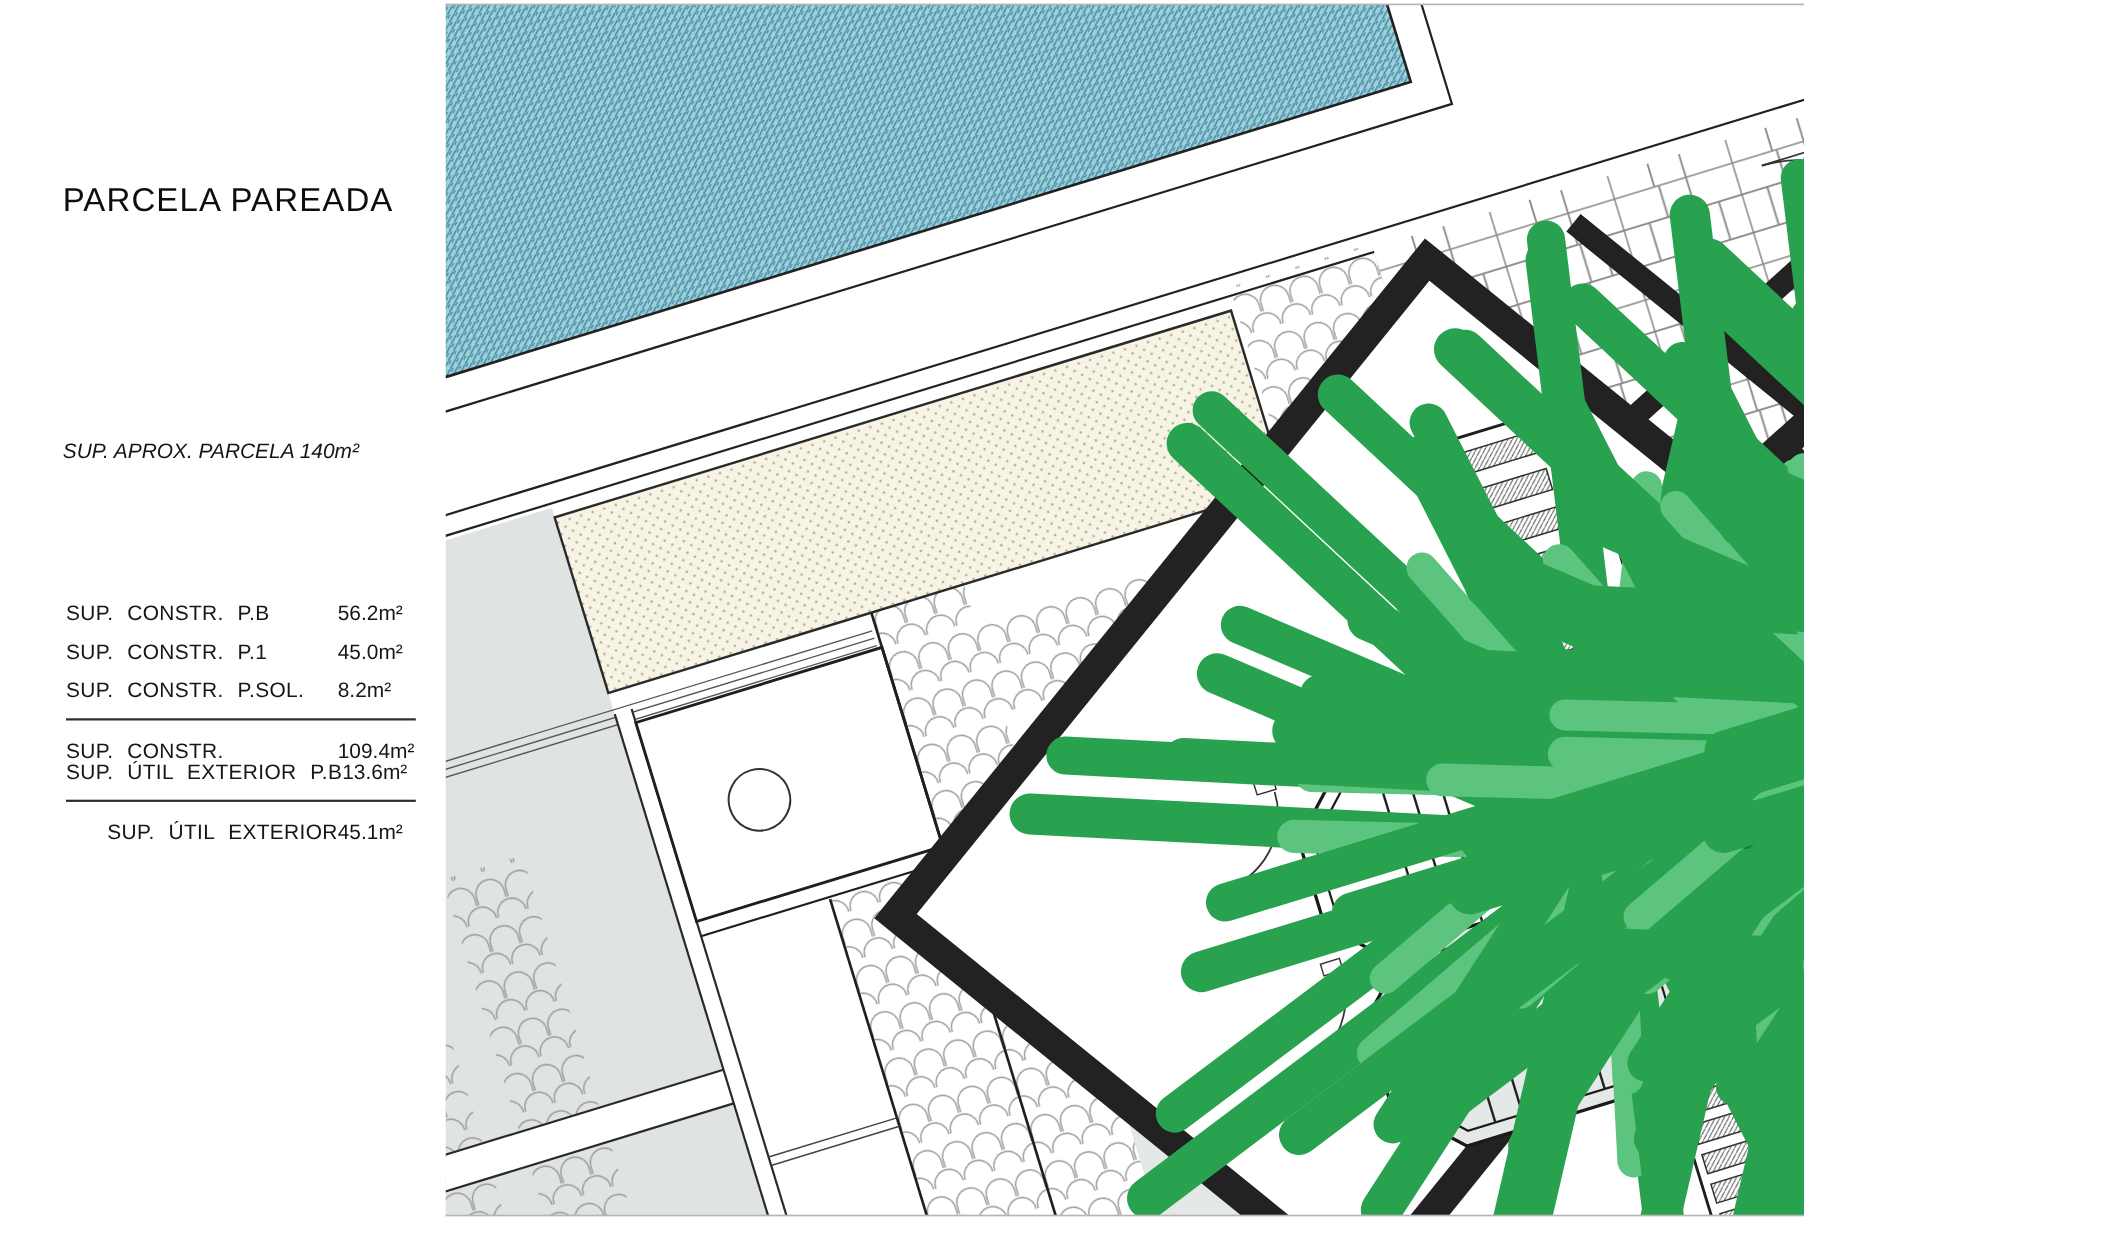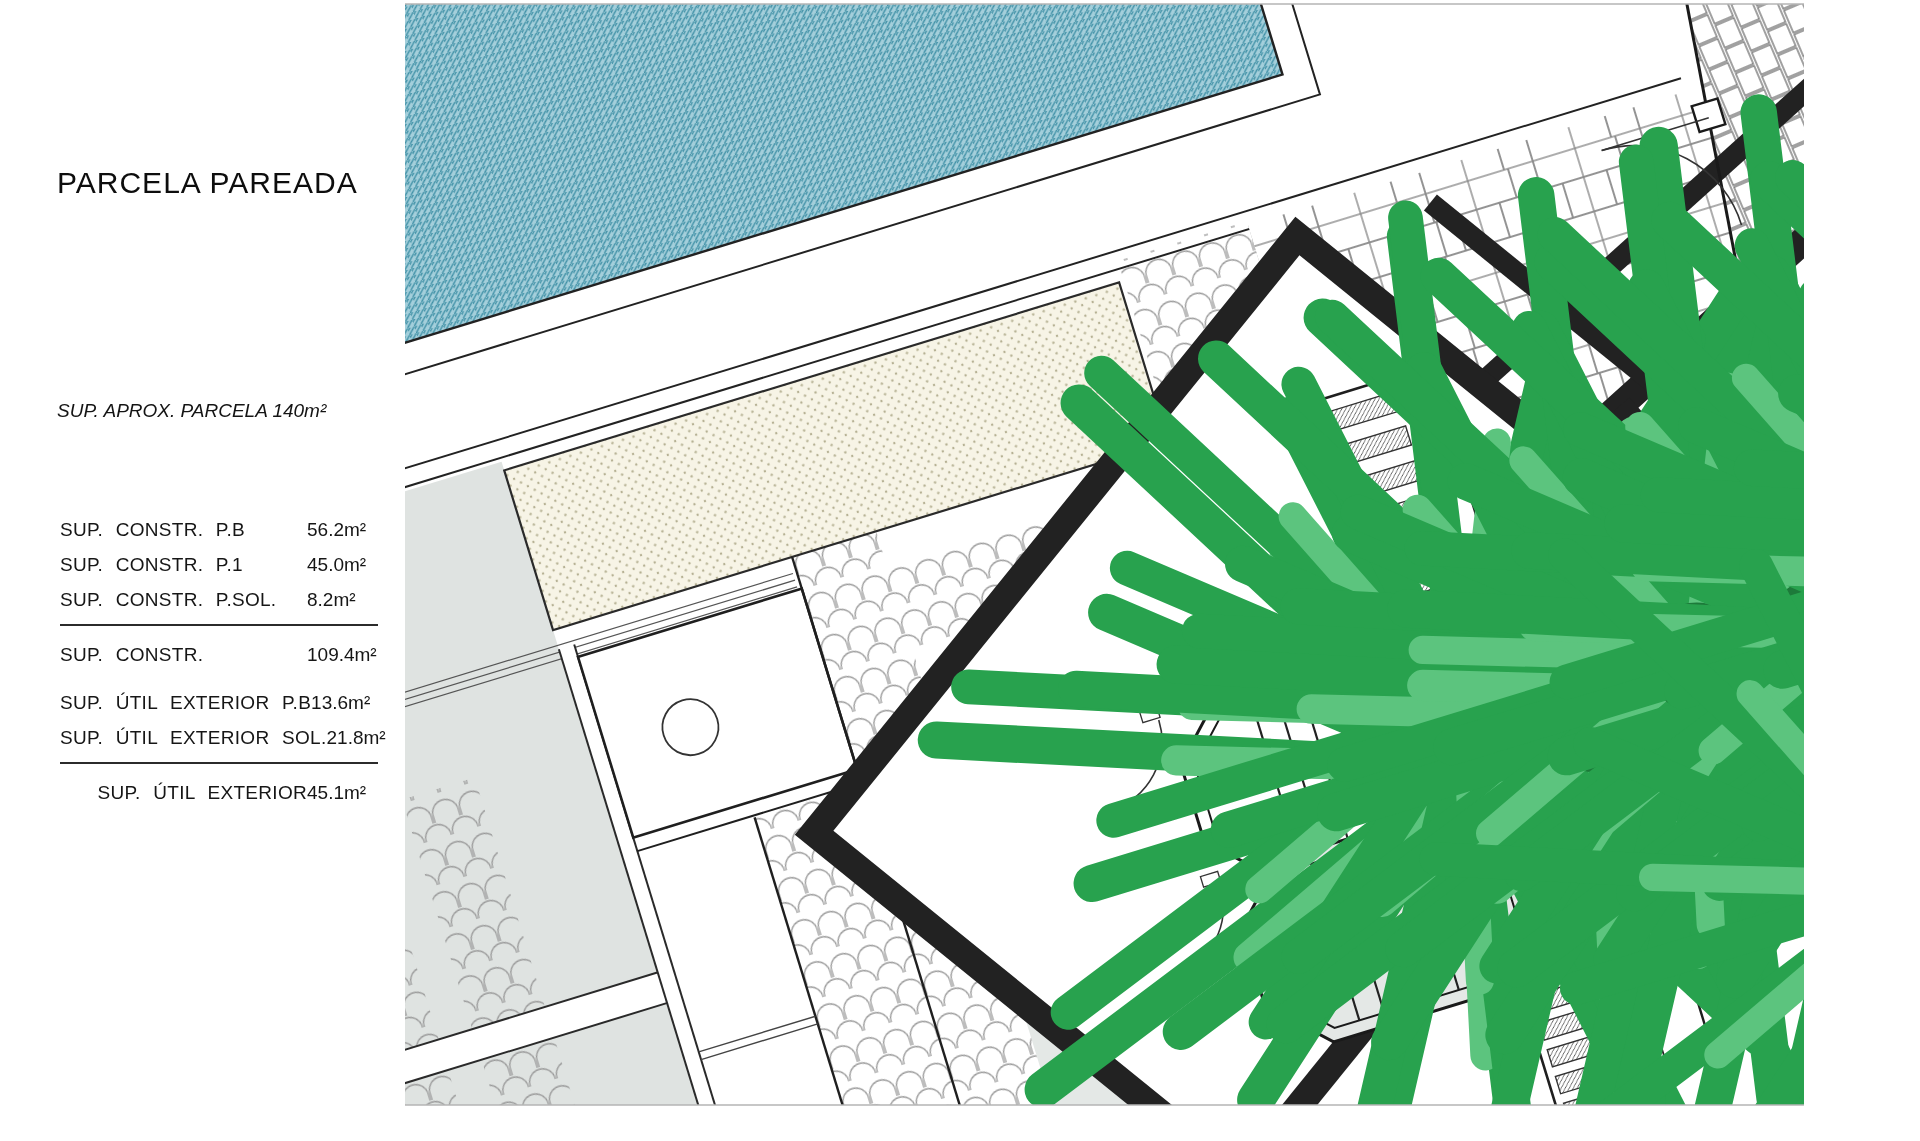--- a/index.html
+++ b/index.html
@@ -1,23 +1,23 @@
 <!DOCTYPE html>
 <html><head>
 <meta charset="utf-8">
 <style>
   html,body{margin:0;padding:0;background:#fff;}
-  #sheet{position:relative;width:1804px;height:1141px;background:#fff;overflow:hidden;
+  #sheet{position:relative;width:1640px;height:1141px;background:#fff;overflow:hidden;
          font-family:"Liberation Sans", sans-serif;color:#111;}
   #plan-svg{position:absolute;left:0;top:0;}
   #side{position:absolute;left:0;top:0;width:405px;height:1141px;background:#fff;z-index:2;}
   .title{position:absolute;left:57px;top:166px;font-size:30px;letter-spacing:1px;color:#0d0d0d;}
   .subtitle{position:absolute;left:57px;top:400px;font-size:19px;color:#141414;font-style:italic;}
   .meas{position:absolute;left:60px;width:318px;}
-  #group1{top:519px;} #group2{top:692px;text-align:right;}
+  #group1{top:548px;} #group2{top:692px;text-align:right;}
   .mrow{height:35px;display:flex;align-items:flex-start;font-size:19px;color:#161616;}
   .mrow .lab{flex:0 0 247px;letter-spacing:.3px;word-spacing:7px;white-space:nowrap;}
   .mrow .val{white-space:nowrap;}
   .mrow.total{border-top:2px solid #2b2b2b;padding-top:18px;}
 </style>
 </head>
 <body>
 
 <div id="sheet">
 
@@ -405,23 +405,19 @@
         <span class="lab">SUP. CONSTR.</span>
         <span class="val">109.4m²</span>
       </div>
     </div>
 
     <div class="meas" id="group2">
       <div class="mrow">
         <span class="lab">SUP. ÚTIL EXTERIOR P.B</span>
         <span class="val">13.6m²</span>
       </div>
-      <div class="mrow">
-        <span class="lab">SUP. ÚTIL EXTERIOR SOL.</span>
-        <span class="val">21.8m²</span>
-      </div>
       <div class="mrow total">
         <span class="lab">SUP. ÚTIL EXTERIOR</span>
         <span class="val">45.1m²</span>
       </div>
     </div>
   </div>
 </div>
 
 </body></html>

